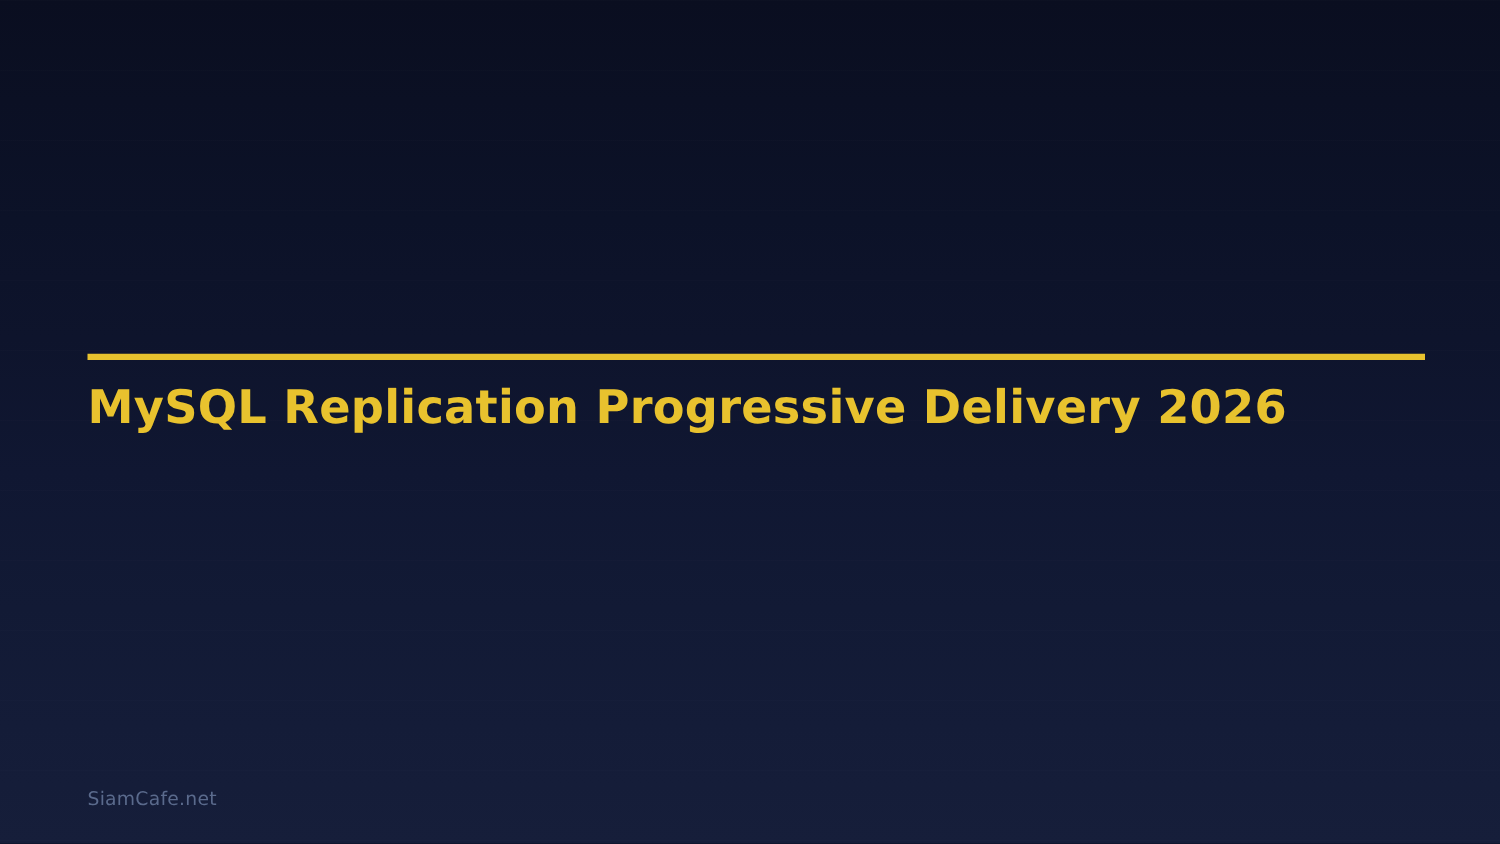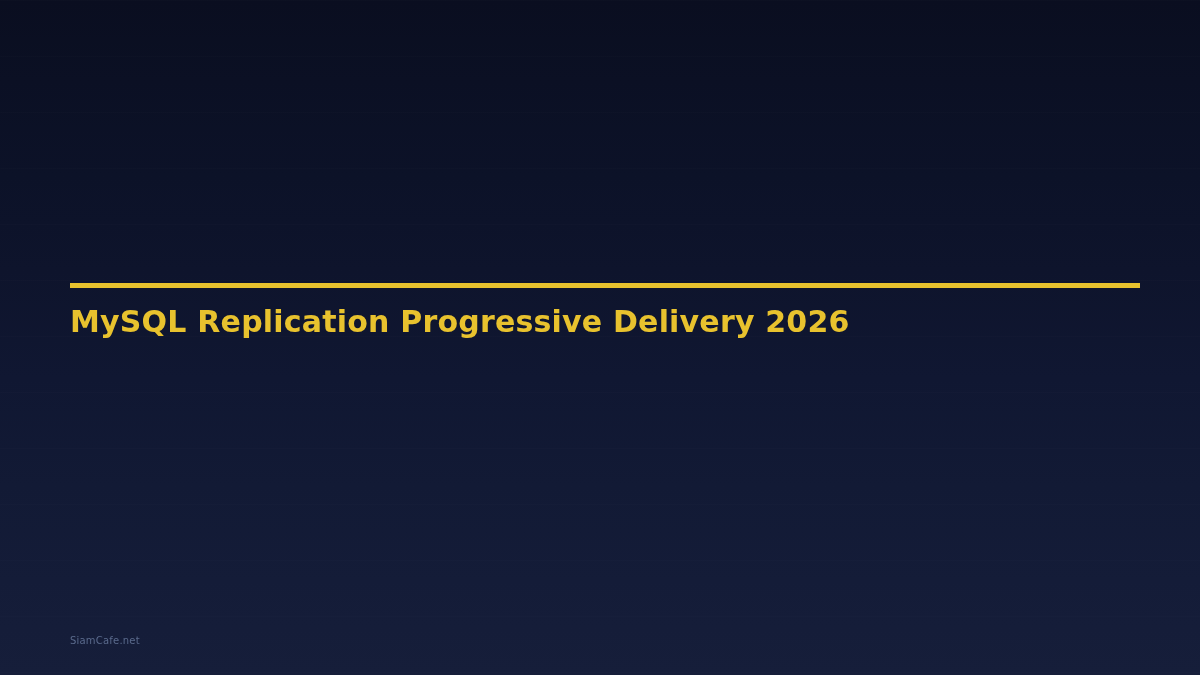--- a/index.html
+++ b/index.html
@@ -60,38 +60,38 @@
   .accent-rule {
     width: 1070px;
     height: 5px;
     background: #e8c22e;
     border-radius: 0;
   }
 
   .slide-title {
     margin: 0;
     padding-top: 17px;
-    font-size: 30px;
+    font-size: 37px;
     font-weight: bold;
     line-height: 1.15;
     letter-spacing: 0.2px;
     color: #e8c22e;
     white-space: nowrap;
   }
 
   
   .footer {
     position: absolute;
     left: 70px;
     bottom: 27px;
     z-index: 3;
   }
 
   .footer-brand {
-    font-size: 10px;
+    font-size: 15px;
     font-weight: normal;
     line-height: 1.2;
     color: #5a6a8c;
     letter-spacing: 0.2px;
   }
 </style>
 </head>
 <body>
 
 <div class="slide">

